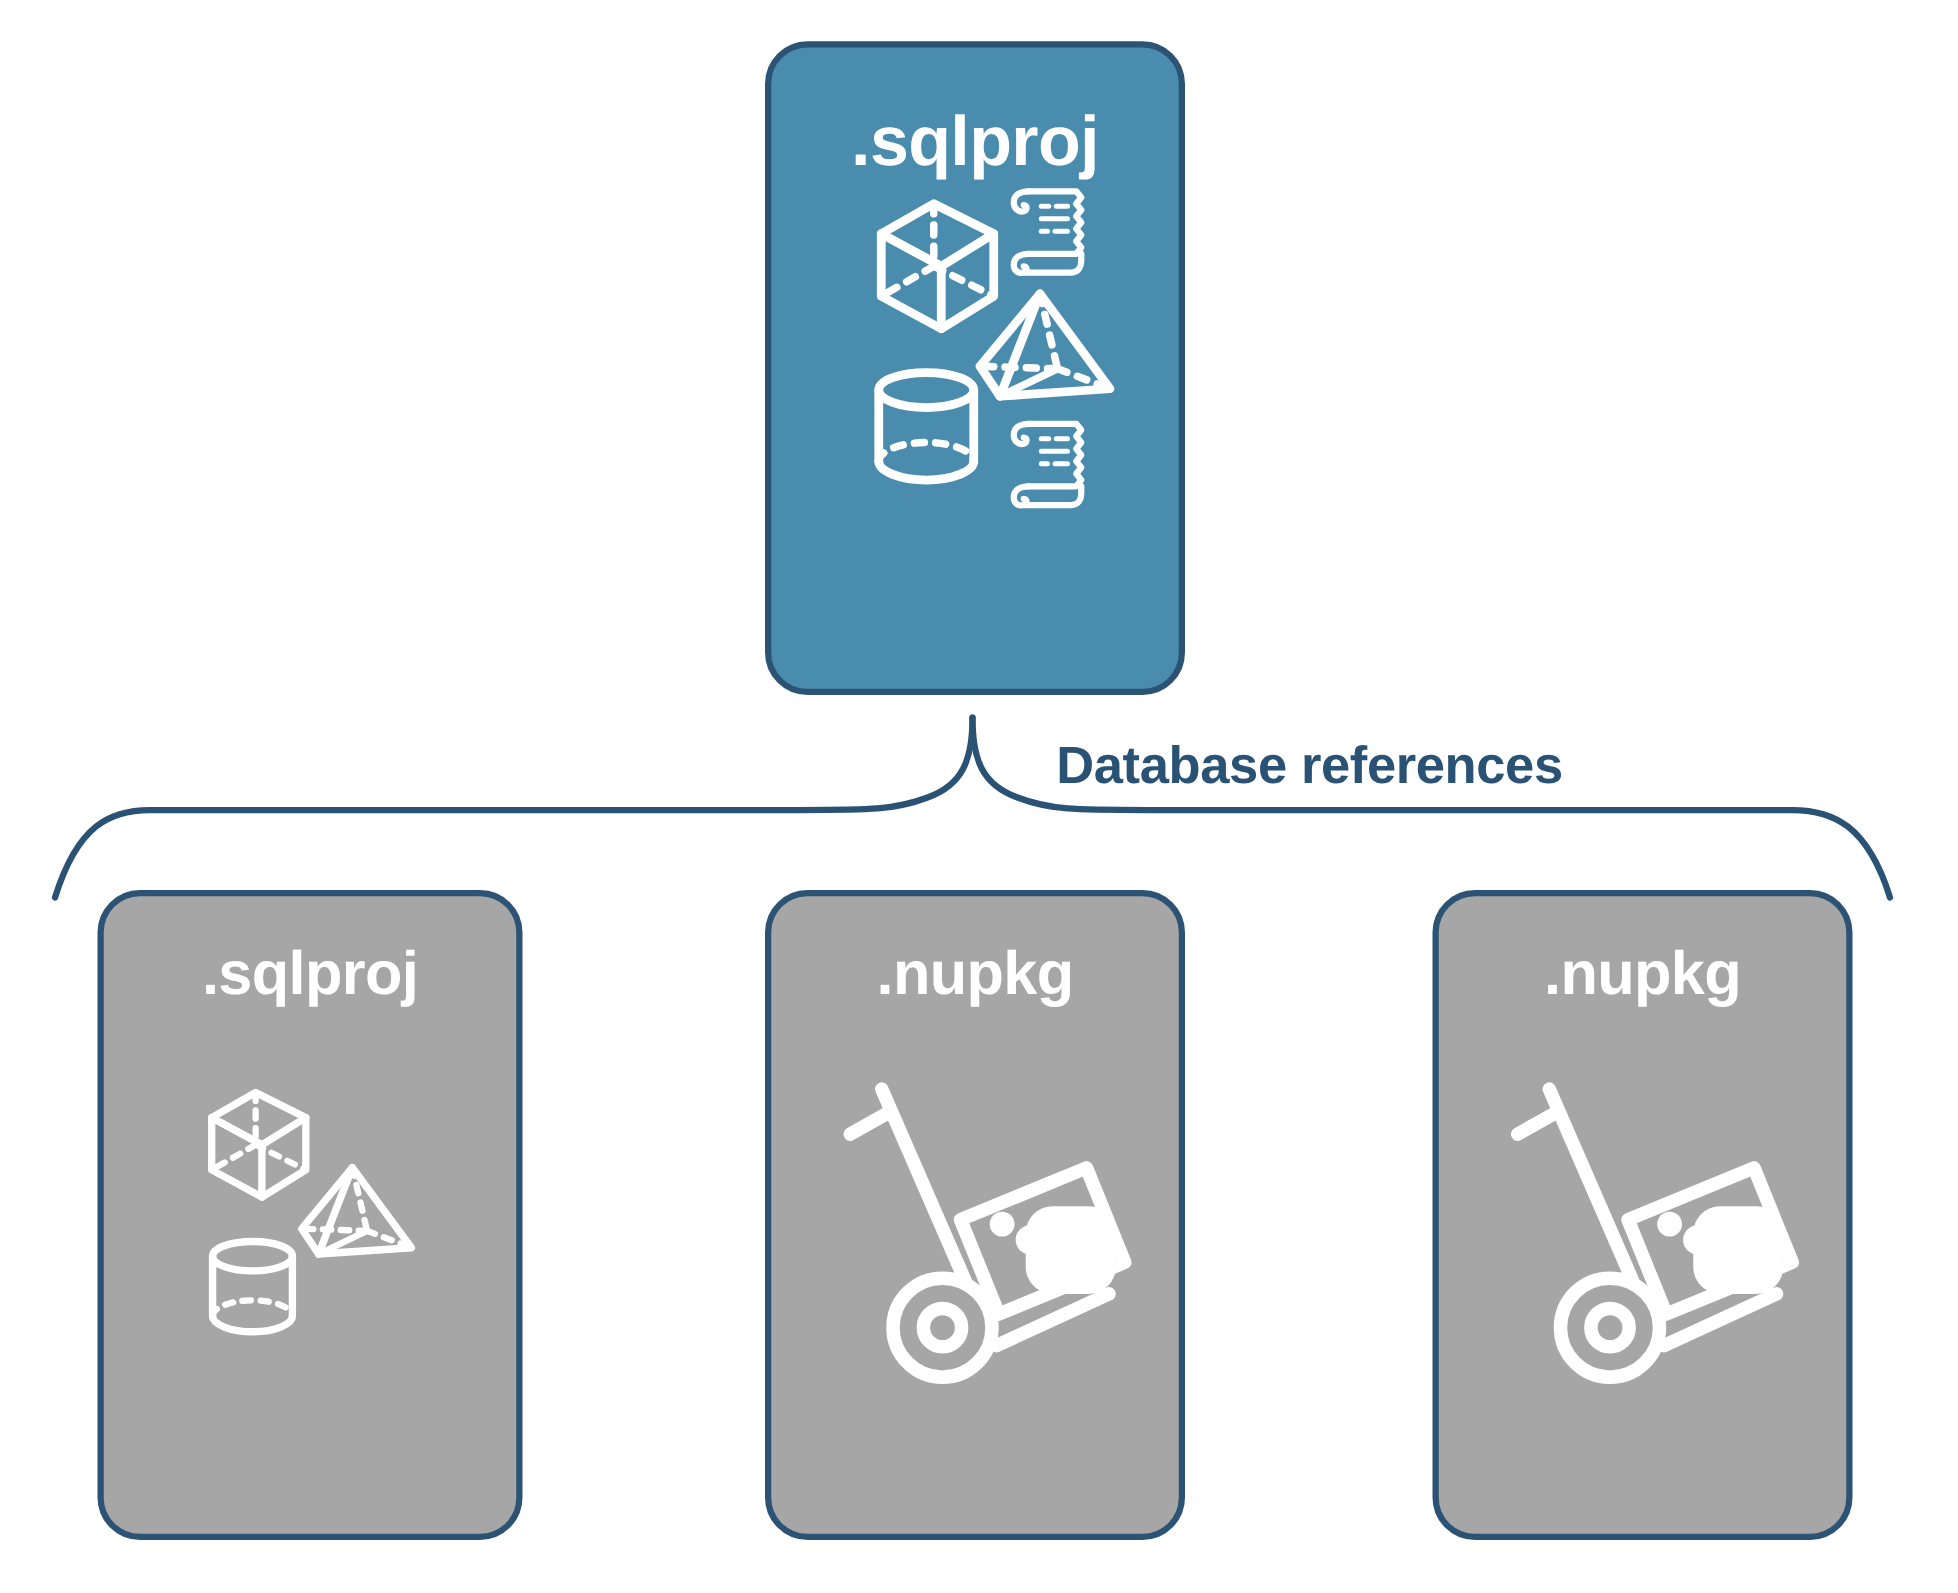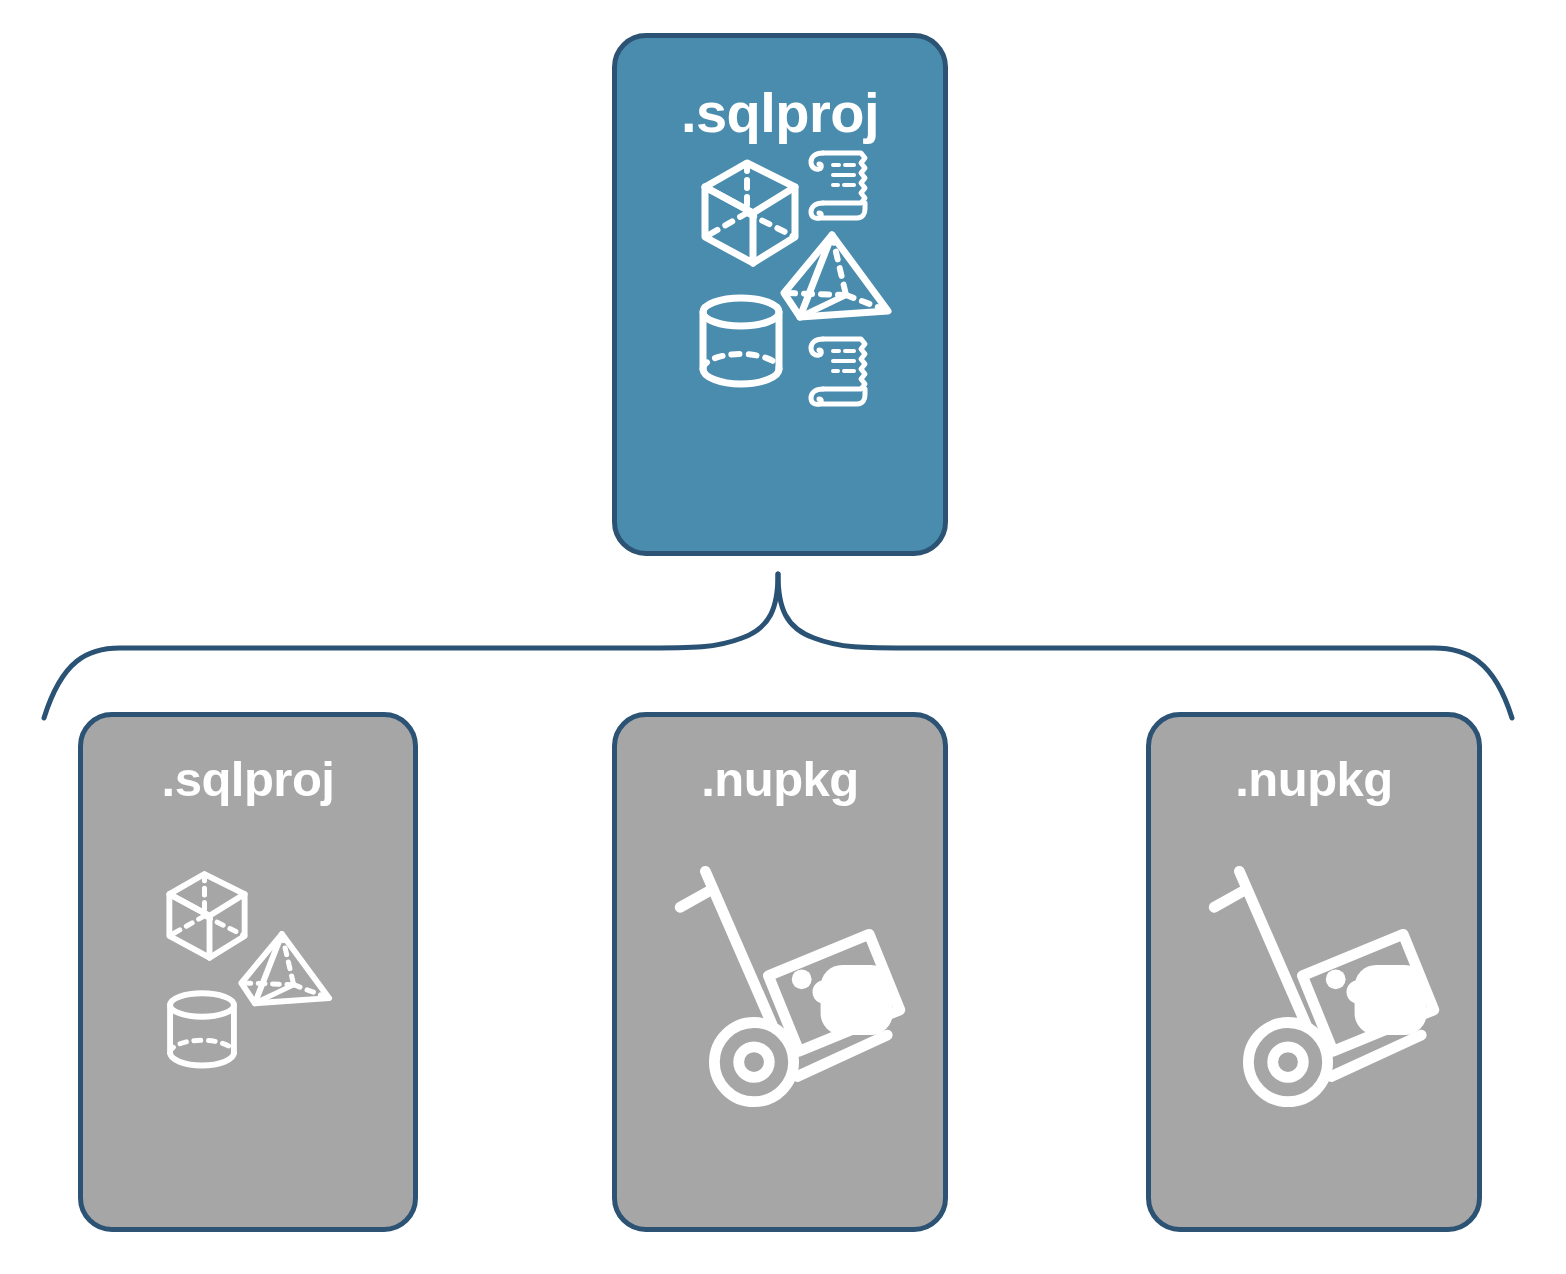--- a/index.html
+++ b/index.html
@@ -164,20 +164,21 @@
              C716 92 696 92 638 92
              L120 92
              C88 92 62 104 44 162"></path>
     <path d="M778 18
              C778 52 786 72 814 82
              C840 92 860 92 918 92
              L1434 92
              C1466 92 1494 104 1512 162"></path>
   </svg>
 
+  <div id="brace-label">Database references</div>
 
   <div class="node secondary" id="node-ref-1">
     <div class="node-label">.sqlproj</div>
     <div class="icon-area">
 
       <svg style="left:78px; top:62px;" width="92" height="92" viewBox="0 0 110 110" fill="none" stroke="#ffffff" stroke-width="7" stroke-linejoin="round" stroke-linecap="round">
         <path d="M10 30 L52 6 L100 30 L58 56 Z"></path>
         <path d="M10 30 L10 80 L58 106 L58 56 Z"></path>
         <path d="M100 30 L100 80 L58 106"></path>
         <path d="M52 6 L52 56" stroke-dasharray="8 9" stroke-width="6"></path>

